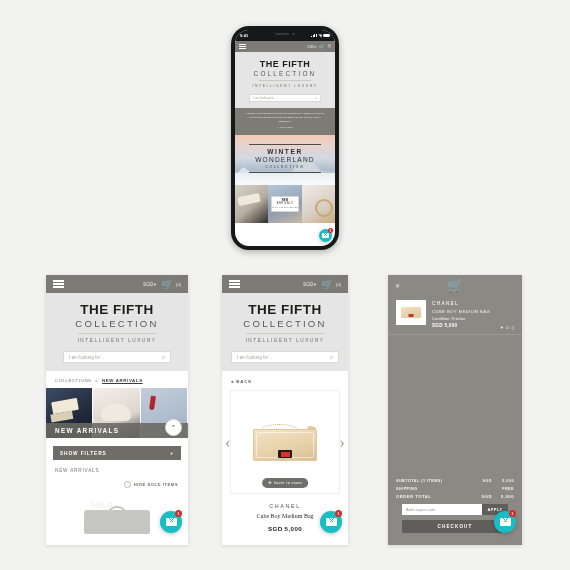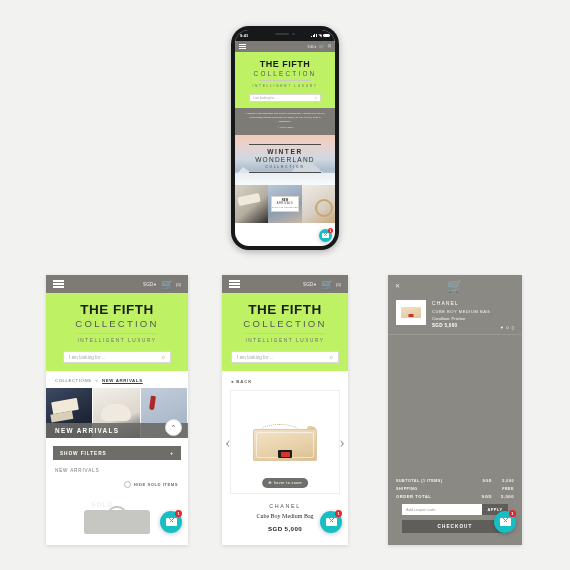--- a/index.html
+++ b/index.html
@@ -76,21 +76,21 @@
     display: flex; align-items: center; justify-content: space-between;
     box-sizing: border-box;
   }
   .hamb { display: flex; flex-direction: column; justify-content: space-between; }
   .hamb i { display: block; background: #fff; }
   .topbar-right { display: flex; align-items: center; }
   .currency { color: #efeeec; letter-spacing: .2px; display:flex; align-items:center; }
   .cart-ico { position: relative; color: #efeeec; }
   .cartcount { color: #efeeec; }
 
-  .brand-block { text-align: center; background: #bef264; }
+  .brand-block { text-align: center; background: #e5e5e5; }
   .brand-1 { color: #1d1d1b; font-weight: bold; letter-spacing: .5px; }
   .brand-2 { color: #565656; letter-spacing: 2.2px; }
   .brand-rule { background: #c9c9c4; margin: 0 auto; }
   .brand-3 { color: #6d6d6a; letter-spacing: 1.6px; }
   .searchbox {
     margin: 0 auto;
     border: 1px solid #d8d8d4;
     display: flex; align-items: center; justify-content: space-between;
     box-sizing: border-box;
     background: #fff;

